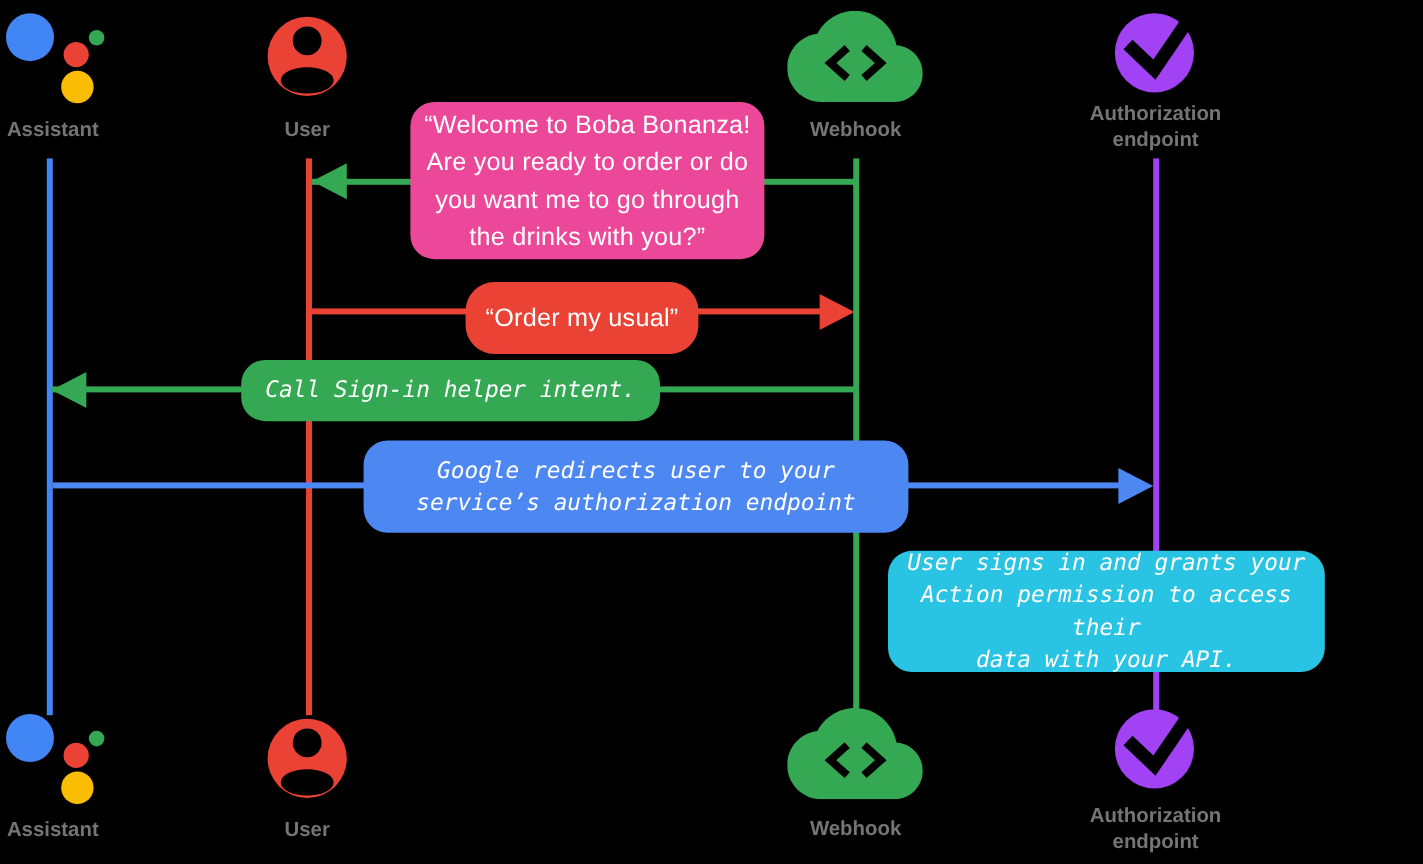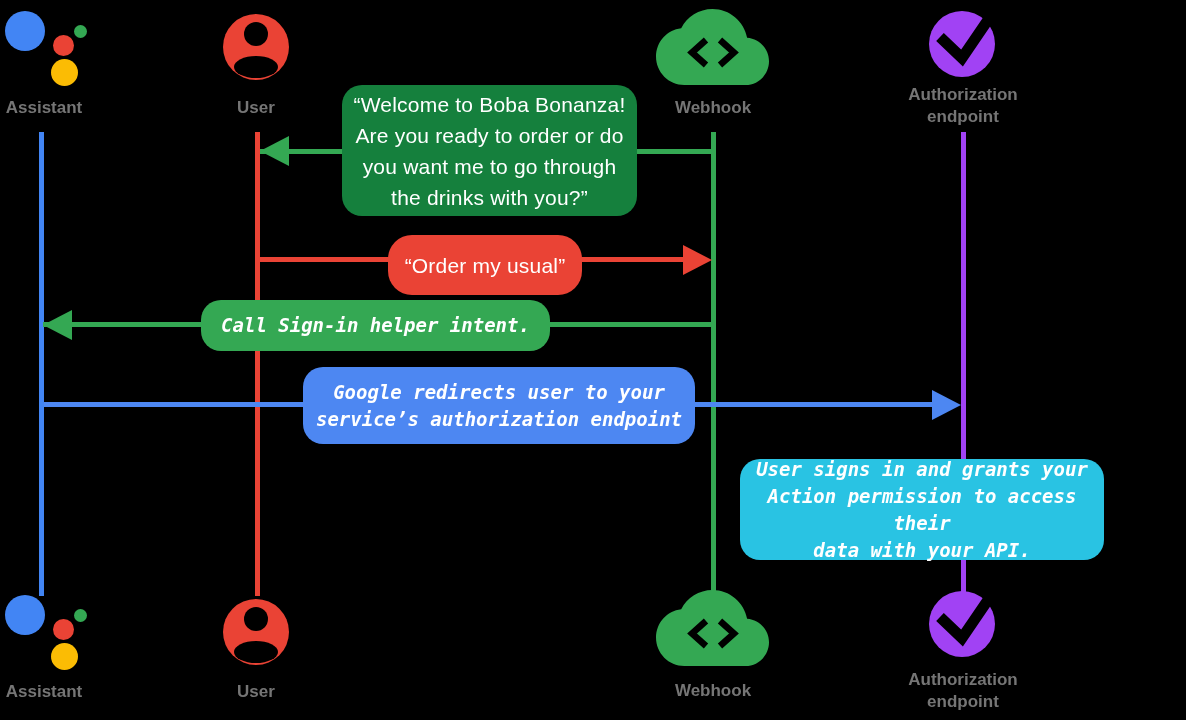--- a/index.html
+++ b/index.html
@@ -42,21 +42,20 @@
     color: #fff;
     white-space: pre-line;
     border-radius: 20px;
   }
   .msg.sans { font-size: 21px; line-height: 31px; letter-spacing: 0.2px; }
   .msg.mono {
     font-family: "DejaVu Sans Mono", "Liberation Mono", monospace;
     font-style: italic;
     font-size: 19px;
     line-height: 27px;
-    font-weight: bold;
   }
   .actor-label {
     position: absolute;
     z-index: 4;
     width: 170px;
     text-align: center;
     color: #757575;
     font-size: 17px;
     font-weight: 700;
     line-height: 22px;
@@ -80,30 +79,30 @@
 
   <div class="hline" style="left: 260px; top: 257px; width: 435px; background: rgb(234, 67, 53);"></div>
   <div class="ahead to-right" style="left: 683px; top: 245px; border-left-color: rgb(234, 67, 53);"></div>
 
   <div class="hline" style="left: 43px; top: 322px; width: 670px; background: rgb(52, 168, 83);"></div>
   <div class="ahead to-left" style="left: 43px; top: 310px; border-right-color: rgb(52, 168, 83);"></div>
 
   <div class="hline" style="left: 44px; top: 402px; width: 901px; background: rgb(77, 135, 242);"></div>
   <div class="ahead to-right" style="left: 932px; top: 390px; border-left-color: rgb(77, 135, 242);"></div>
 
-  <div class="msg sans" style="left: 342px; top: 85px; width: 295px; height: 131px; background: #15803d;">“Welcome to Boba Bonanza!
+  <div class="msg sans" style="left: 342px; top: 85px; width: 295px; height: 131px; background: #ec4899;">“Welcome to Boba Bonanza!
 Are you ready to order or do
 you want me to go through
 the drinks with you?”</div>
 
   <div class="msg sans" style="left: 388px; top: 235px; width: 194px; height: 60px; border-radius: 24px; background: rgb(234, 67, 53);">“Order my usual”</div>
 
   <div class="msg mono" style="left: 201px; top: 300px; width: 349px; height: 51px; background: rgb(52, 168, 83);">Call Sign-in helper intent.</div>
 
-  <div class="msg mono" style="left: 303px; top: 367px; width: 392px; height: 77px; background: rgb(77, 135, 242);">Google redirects user to your
+  <div class="msg mono" style="left: 303px; top: 367px; width: 454px; height: 77px; background: rgb(77, 135, 242);">Google redirects user to your
 service’s authorization endpoint</div>
 
   <div class="msg mono" style="left: 740px; top: 459px; width: 364px; height: 101px; background: rgb(41, 195, 227);">User signs in and grants your
 Action permission to access their
 data with your API.</div>
 
   <div class="icon" style="left:0; top:8px; width:90px; height:80px">
     <div class="logo-dot" style="left: 5px; top: 3px; width: 40px; height: 40px; background: rgb(66, 133, 244);"></div>
     <div class="logo-dot" style="left: 53px; top: 27px; width: 21px; height: 21px; background: rgb(234, 67, 53);"></div>
     <div class="logo-dot" style="left: 51px; top: 51px; width: 27px; height: 27px; background: rgb(251, 188, 4);"></div>

